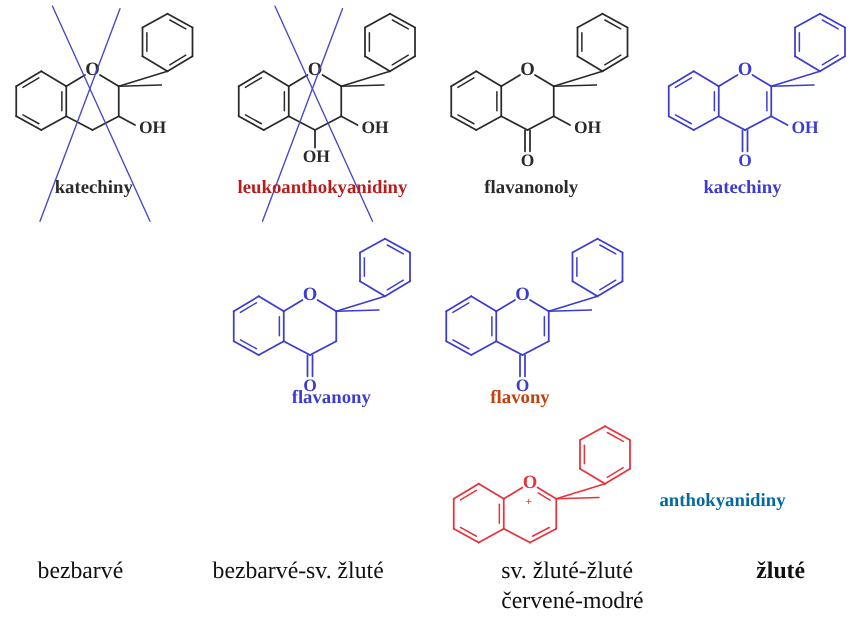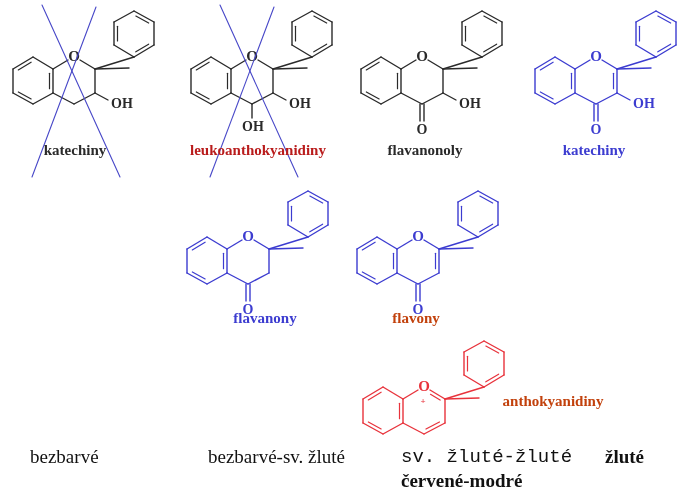--- a/index.html
+++ b/index.html
@@ -245,19 +245,19 @@
     </g>
   </svg>
 
 <div id="labels">
     <div class="lbl" style="left: 75px; top: 142px; color: rgb(42, 42, 42);">katechiny</div>
     <div class="lbl" style="left: 258px; top: 142px; color: #b91c1c;">leukoanthokyanidiny</div>
     <div class="lbl" style="left: 425px; top: 142px; color: rgb(42, 42, 42);">flavanonoly</div>
     <div class="lbl" style="left: 594px; top: 142px; color: rgb(60, 60, 208);">katechiny</div>
     <div class="lbl" style="left: 250px; top: 310px; color: rgb(60, 60, 208); margin-left: 15px;">flavanony</div>
     <div class="lbl" style="left: 416px; top: 310px; color: #c2410c;">flavony</div>
-    <div class="lbl" style="left: 553px; top: 393px; color: #c2410c;">anthokyanidiny</div>
+    <div class="lbl" style="left: 578px; top: 393px; color: #0369a1;">anthokyanidiny</div>
     <div class="color-text" style="left: 30px; top: 446px;">bezbarvé</div>
-    <div class="color-text" style="left: 170px; top: 446px; margin-left: 38px;">bezbarvé-sv. žluté</div>
-    <div class="color-text" style="left: 401px; top: 446px; font-family: Liberation Mono, monospace;">sv. žluté-žluté</div>
-    <div class="color-text" style="left: 401px; top: 470px; font-weight: bold;">červené-modré</div>
+    <div class="color-text" style="left: 170px; top: 446px;">bezbarvé-sv. žluté</div>
+    <div class="color-text" style="left: 401px; top: 446px;">sv. žluté-žluté</div>
+    <div class="color-text" style="left: 401px; top: 470px;">červené-modré</div>
     <div class="color-text" style="left: 605px; top: 446px; font-weight: bold;">žluté</div>
   </div>
 
 </body></html>

